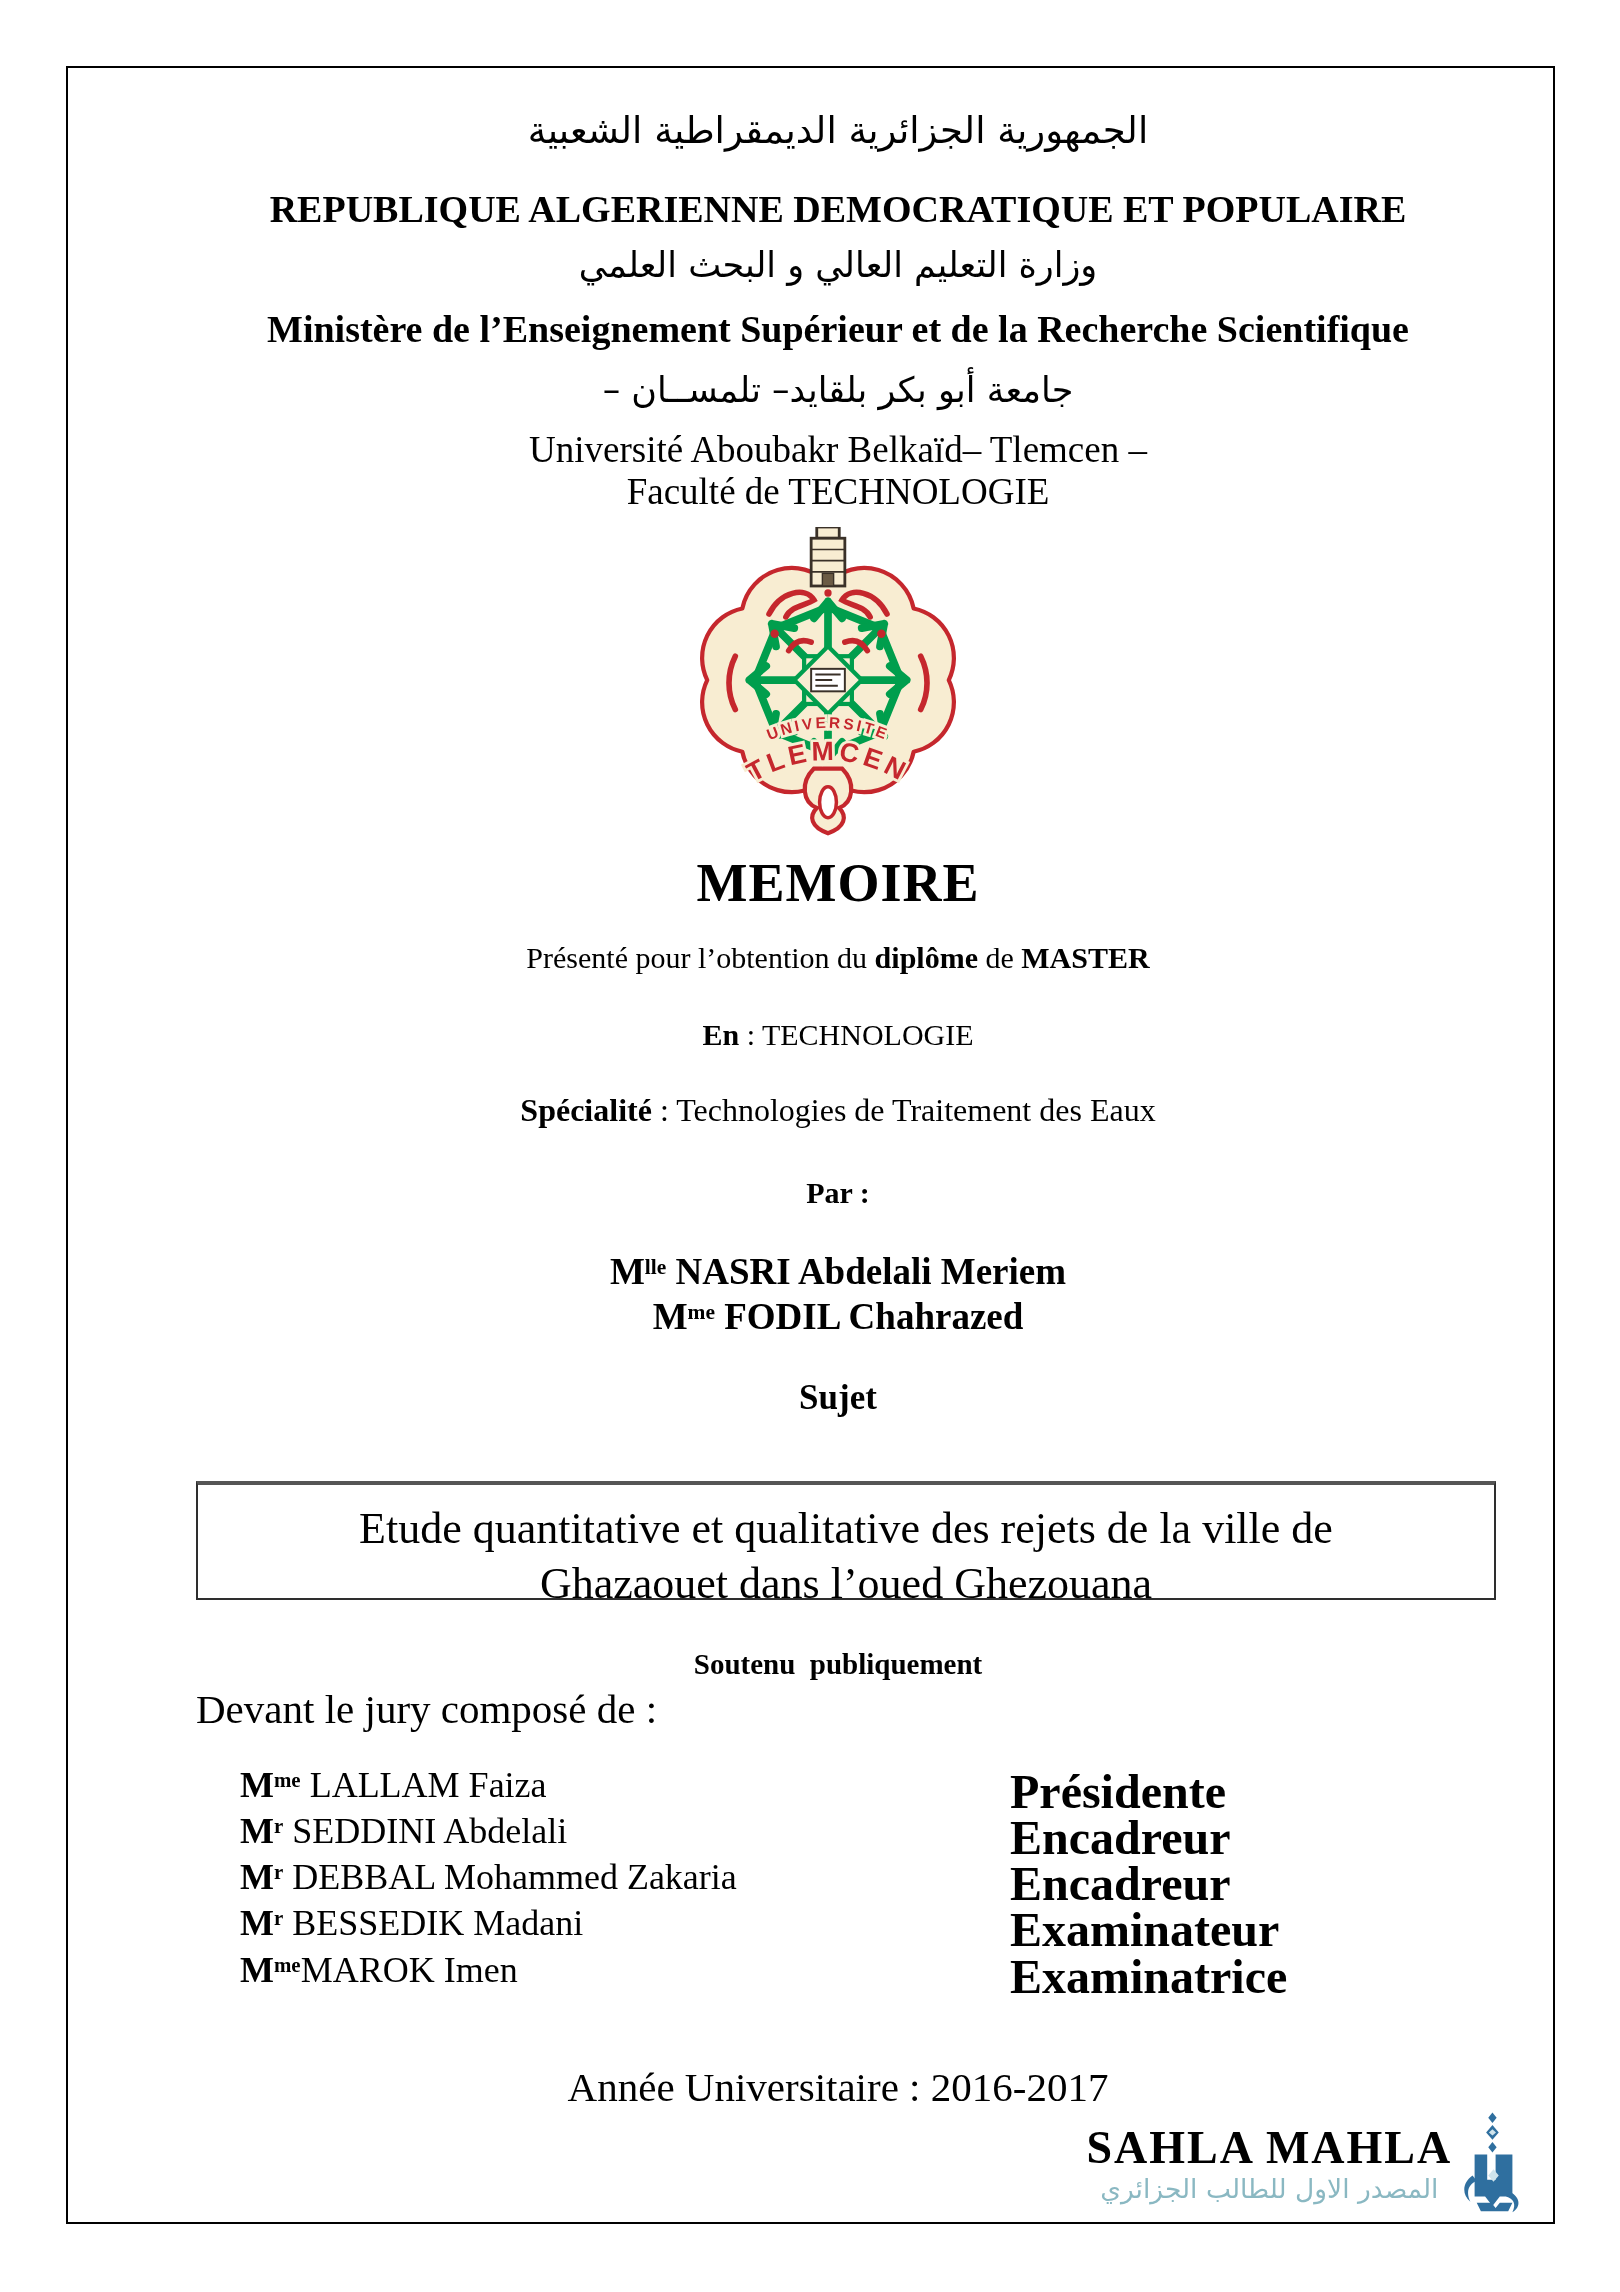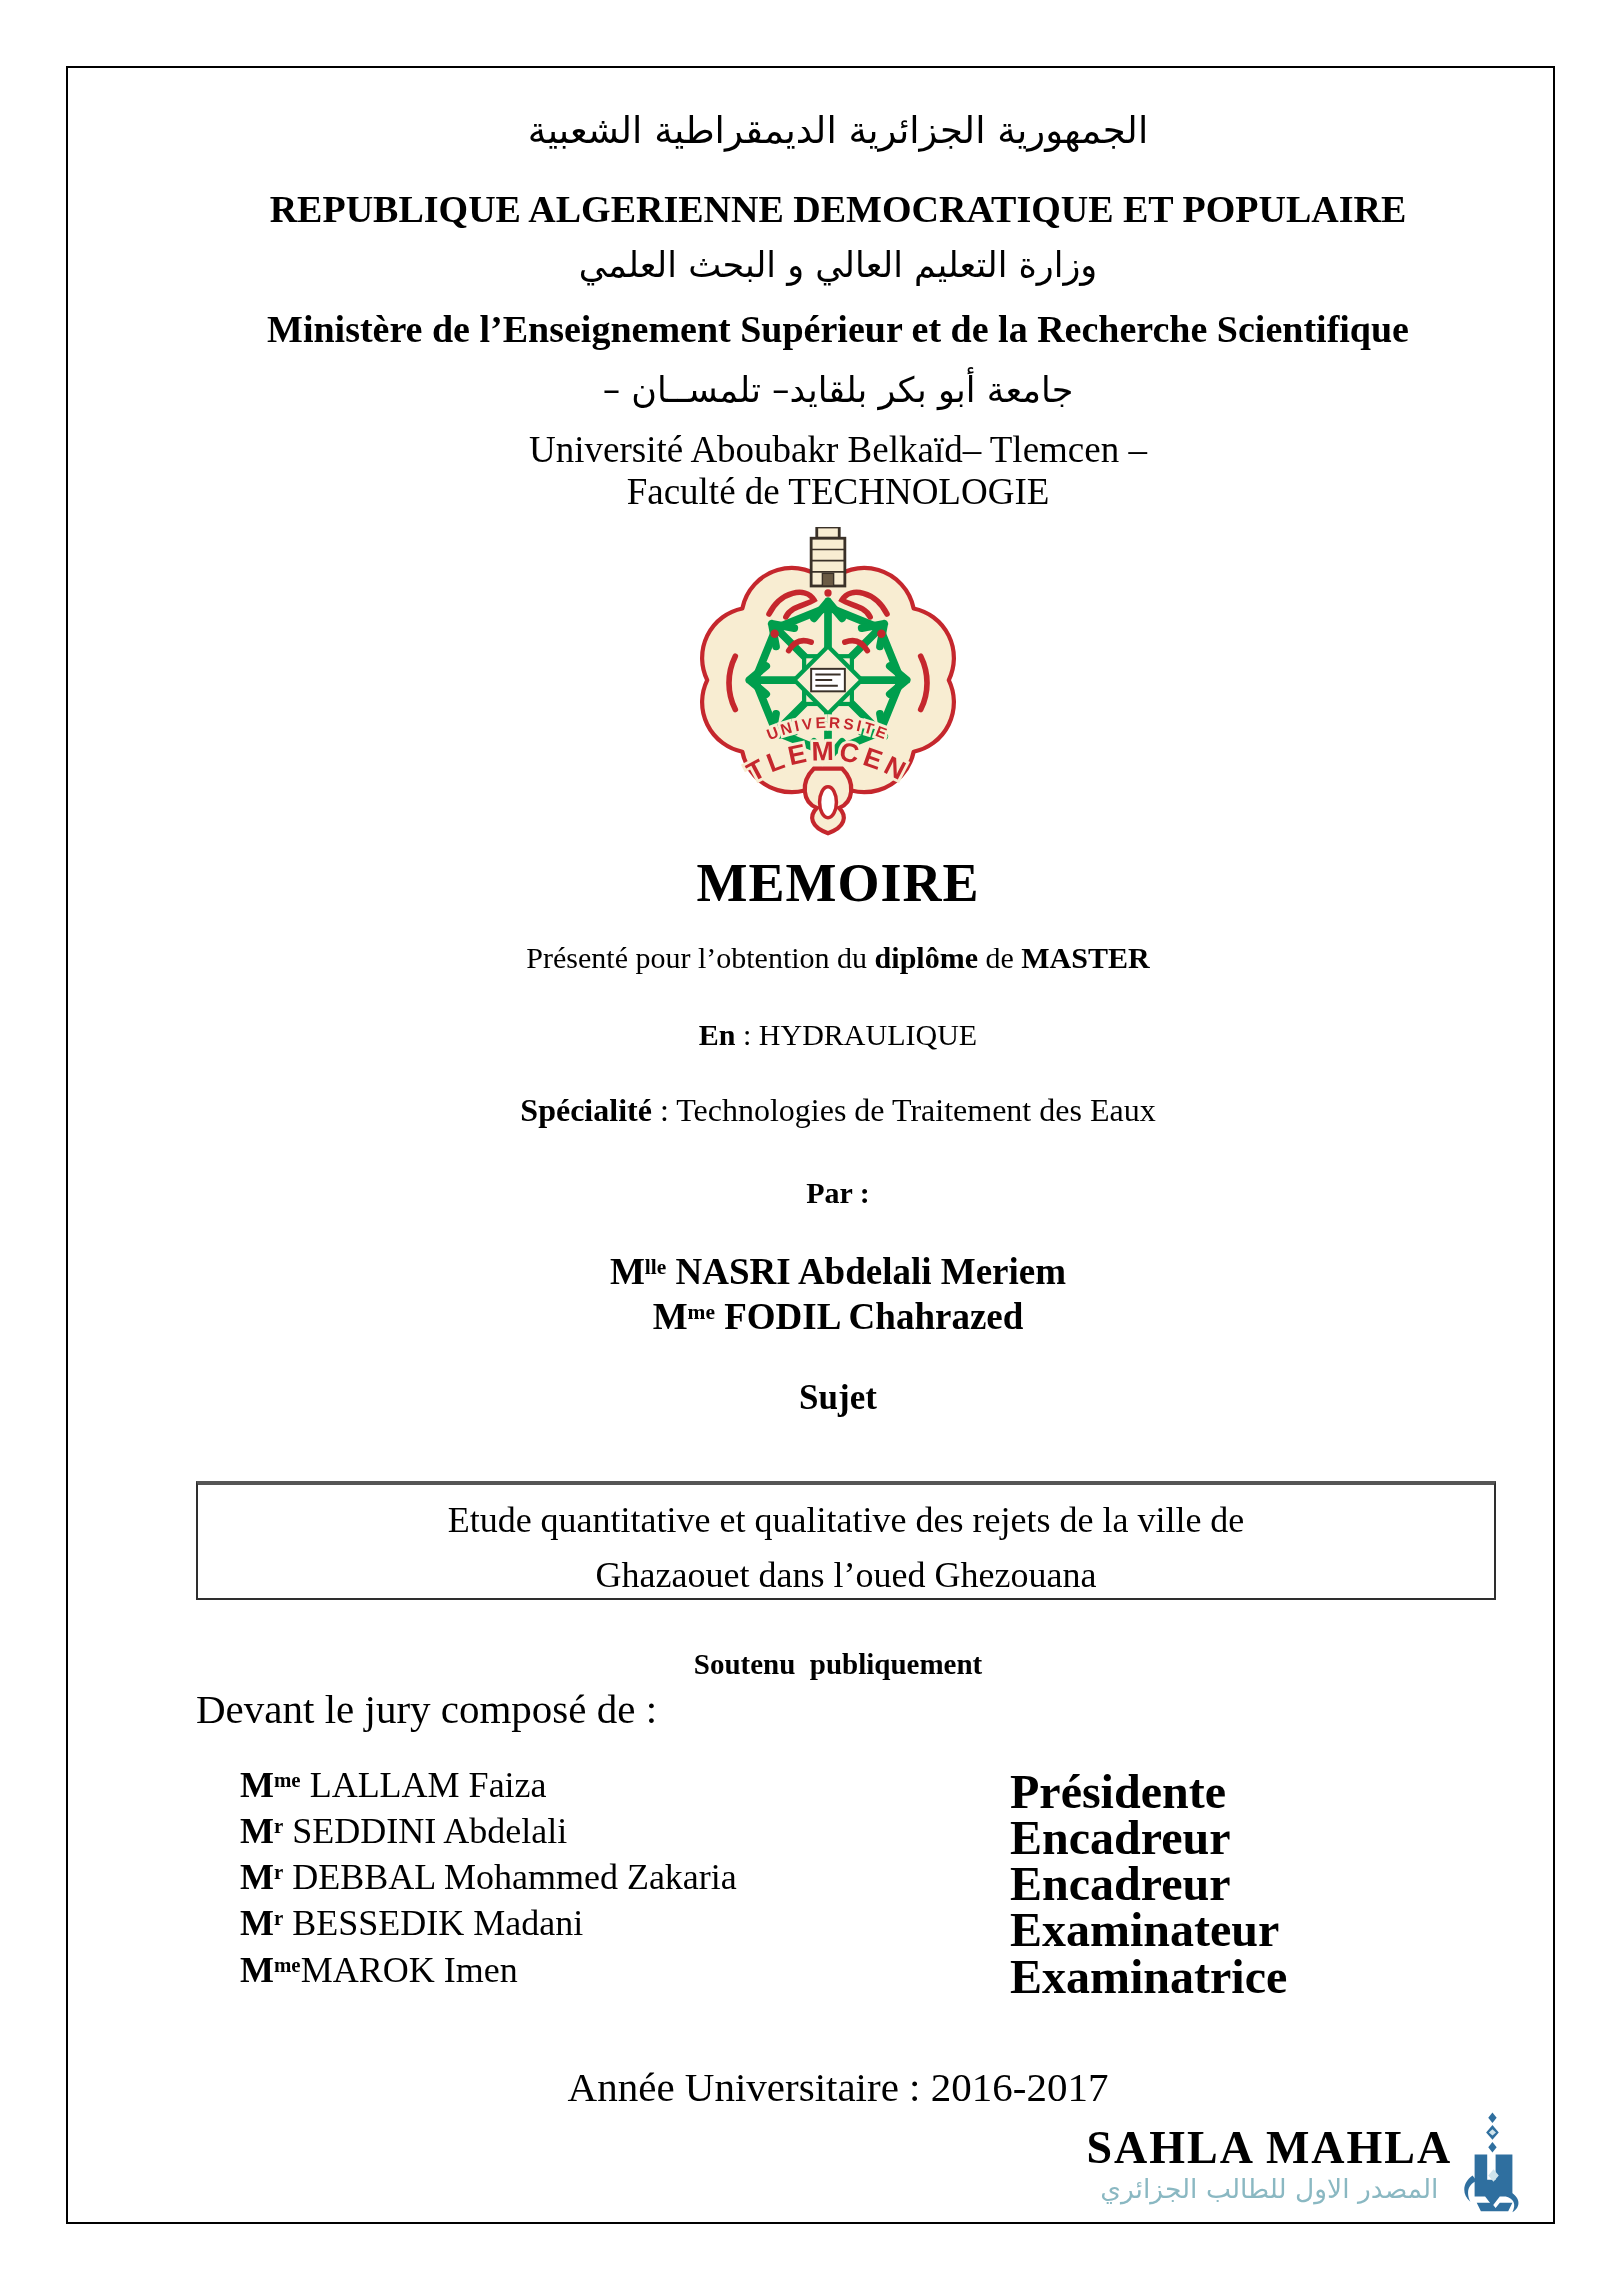--- a/index.html
+++ b/index.html
@@ -33,21 +33,21 @@
   .enline{top:1018px;font-size:30px;}
   .specialite{top:1092px;font-size:32px;}
   .parline{top:1176px;font-size:30px;font-weight:bold;}
   .author1{top:1251px;font-size:37px;font-weight:bold;}
   .author2{top:1296px;font-size:37px;font-weight:bold;}
   .sujet{top:1378px;font-size:35px;font-weight:bold;}
   .titlebox{
     position:absolute;left:196px;top:1481px;width:1300px;height:119px;
     box-sizing:border-box;background:#fff;
     border:2px solid #2e2e2e;border-top:4.9px solid #555;
-    text-align:center;font-size:36px;line-height:55px;padding-top:8px;
+    text-align:center;font-size:44px;line-height:55px;padding-top:16px;
   }
   .soutenu{top:1648px;font-size:29px;font-weight:bold;white-space:pre;}
   .devant{position:absolute;left:196px;top:1685px;font-size:41px;}
   .jury-name{position:absolute;left:240px;font-size:36px;white-space:pre;}
   .jury-role{position:absolute;left:1010px;font-size:48px;font-weight:bold;}
   .jr1{top:1764px;} .jr2{top:1810px;} .jr3{top:1856px;} .jr4{top:1902px;} .jr5{top:1949px;}
   .annee{top:2052px;font-size:41px;margin-top:12px;}
   .watermark{
     position:absolute;left:1076px;top:2107px;width:449px;height:116px;
     display:flex;align-items:center;justify-content:flex-end;gap:9.8px;
@@ -129,21 +129,21 @@
     </text>
     <text font-family="Liberation Sans, sans-serif" font-size="19" font-weight="bold" letter-spacing="3" fill="#c5272d" stroke="#f8edd2" stroke-width="4" paint-order="stroke">
       <textPath href="#embArcT" startOffset="50%" text-anchor="middle">TLEMCEN</textPath>
     </text>
   </svg>
 
   <div class="cline memoire">MEMOIRE</div>
 
   <div class="cline presente"><span>Présenté pour l’obtention du </span><span class="b">diplôme</span><span> de </span><span class="b">MASTER</span></div>
 
-  <div class="cline enline"><span class="b">En</span><span> : </span><span>HYDRAULIQUE</span></div>
+  <div class="cline enline"><span class="b">En</span><span> : </span><span>TECHNOLOGIE</span></div>
 
   <div class="cline specialite"><span class="b">Spécialité</span><span> : </span><span>Technologies de Traitement des Eaux</span></div>
 
   <div class="cline parline">Par :</div>
 
   <div class="cline author1"><span>M</span><span class="sup">lle</span><span> NASRI Abdelali Meriem</span></div>
   <div class="cline author2"><span>M</span><span class="sup">me</span><span> FODIL Chahrazed</span></div>
 
   <div class="cline sujet">Sujet</div>
 

